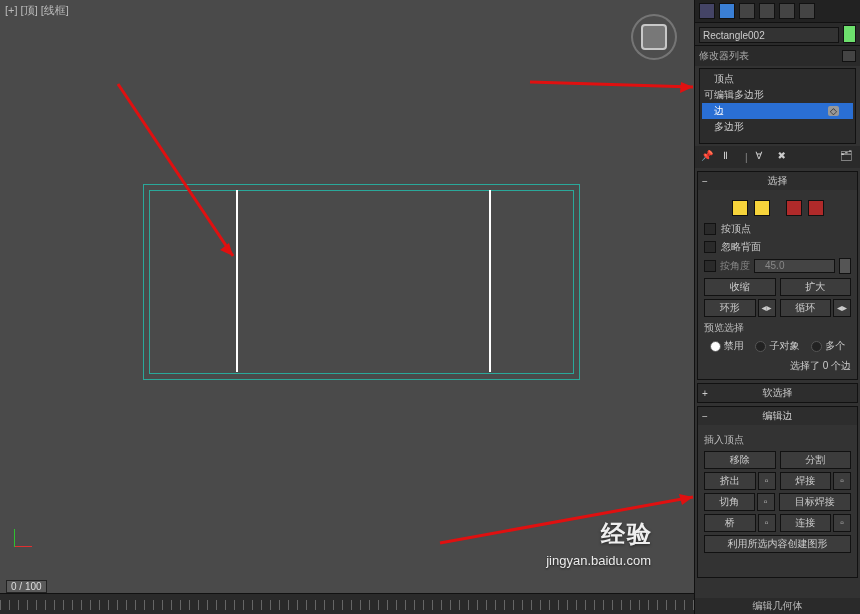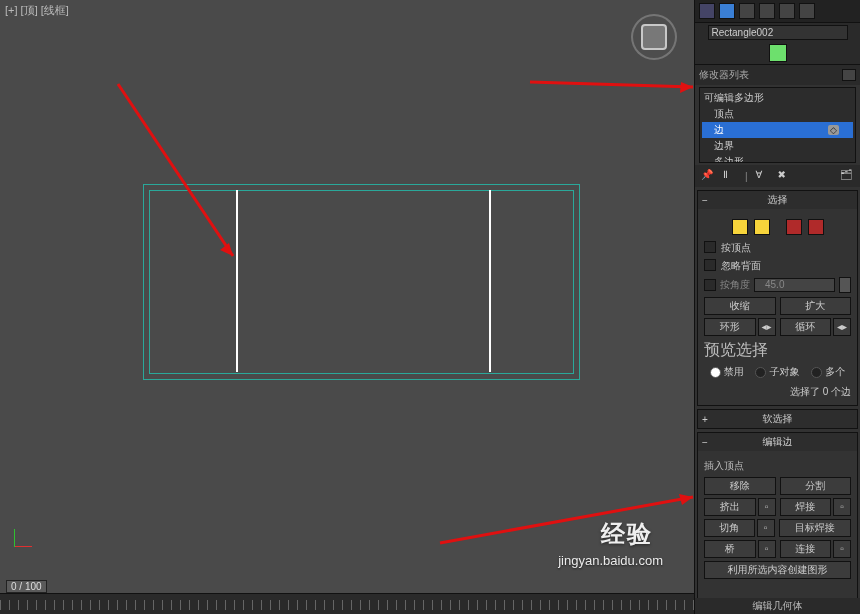--- a/index.html
+++ b/index.html
@@ -19,61 +19,61 @@
   .arrow{position:absolute;pointer-events:none;}
   .timeline{position:absolute;left:0;bottom:0;width:695px;height:20px;background:#2a2a2a;border-top:1px solid #111;}
   .time-knob{position:absolute;left:6px;top:-14px;background:#5a5a5a;border:1px solid #222;font-size:10px;padding:0 4px;color:#ddd;}
   .ticks{margin-top:6px;height:10px;background:repeating-linear-gradient(to right,#666 0,#666 1px,transparent 1px,transparent 9px);}
   
   .panel{position:absolute;right:0;top:0;width:165px;height:614px;background:#323232;border-left:1px solid #111;}
   .toolbar{height:18px;background:#222;display:flex;gap:4px;align-items:center;padding:2px 4px;}
   .tb-btn{width:14px;height:14px;background:#444;border:1px solid #111;}
   .tb-btn.on{background:#3a7fd5;}
   .tb-btn.globe{background:#446;}
-  .name-row{display:flex;align-items:center;padding:2px 4px;gap:4px;background:#2a2a2a;border-top:1px solid #111;border-bottom:1px solid #111;flex-direction:column;}
+  .name-row{display:flex;align-items:flex-end;padding:2px 4px;gap:4px;background:#2a2a2a;border-top:1px solid #111;border-bottom:1px solid #111;}
   .name-input{flex:1;background:#333;border:1px solid #111;color:#ccc;font-size:10px;padding:1px 3px;height:12px;}
   .color-swatch{width:16px;height:16px;background:#6de06d;border:1px solid #111;}
   .mod-label{padding:3px 4px;font-size:10px;color:#aaa;background:#2a2a2a;display:flex;justify-content:space-between;align-items:center;}
   .mod-caret{width:12px;height:10px;background:#444;border:1px solid #111;}
   .mod-list{margin:2px 4px;height:70px;background:#2c2c2c;border:1px solid #111;padding:2px;font-size:10px;overflow:hidden;}
   .mod-item{padding:1px 12px;color:#ccc;cursor:pointer;}
   .mod-item.head{padding-left:2px;}
   .mod-item.sel{background:#2a6fd4;color:#fff;display:flex;justify-content:space-between;align-items:center;}
   .mod-sel-mark{background:#999;color:#222;font-size:9px;padding:0 2px;border-radius:2px;margin-right:2px;}
   .mod-tools{display:flex;gap:8px;padding:4px 6px;background:#2a2a2a;justify-content:flex-start;align-items:center;}
   .mt-ic{width:14px;height:14px;display:inline-block;}
   .rollout{margin:3px 2px;border:1px solid #111;background:#333;}
   .roll-head{display:flex;align-items:center;background:#2d2d2d;padding:2px 4px;font-size:10px;color:#ccc;justify-content:center;position:relative;}
   .roll-head .pm{position:absolute;left:4px;}
   .roll-body{padding:4px 6px;}
   .sel-icons{display:flex;gap:6px;justify-content:center;margin:6px 0;}
   .sel-ic{width:14px;height:14px;border:1px solid #111;background:#444;}
   .sel-ic.yellow{background:#f7d43b;}
   .sel-ic.red{background:#b02a2a;}
-  .chk{display:flex;align-items:flex-start;gap:5px;margin:4px 0;font-size:10px;color:#ccc;}
+  .chk{display:flex;align-items:center;gap:5px;margin:4px 0;font-size:10px;color:#ccc;}
   .chk .box{width:10px;height:10px;border:1px solid #111;background:#2a2a2a;}
   .spin{display:flex;align-items:center;gap:4px;margin:4px 0;}
   .spin .sp-in{flex:1;height:12px;background:#444;border:1px solid #111;color:#888;font-size:10px;padding:0 10px;}
   .spin .sp-btns{width:10px;height:14px;background:#555;border:1px solid #111;}
   .btn-row{display:flex;gap:4px;margin:3px 0;}
   .btn{flex:1;background:#3c3c3c;border:1px solid #111;color:#ccc;font-size:10px;text-align:center;height:16px;line-height:16px;cursor:pointer;}
   .btn.sub{flex:0 0 16px;background:#3c3c3c;}
   .sub-pair{display:flex;gap:2px;flex:1;}
   .radio-row{display:flex;gap:0;margin:4px 0;font-size:10px;justify-content:space-around;}
   .radio{display:flex;align-items:center;gap:3px;}
   .radio .rdot{width:9px;height:9px;border-radius:50%;border:1px solid #555;background:#222;}
   .radio.sel .rdot{background:#fff;}
   .info-txt{text-align:right;font-size:10px;color:#ccc;margin:6px 0 2px;}
-  .sect-label{font-size:16px;color:#bbb;margin:4px 0 2px;}
+  .sect-label{font-size:10px;color:#bbb;margin:4px 0 2px;}
   .ins-vert{text-align:left;color:#bbb;font-size:10px;margin:4px 0;}
   .bottombar{position:absolute;left:0;bottom:0;width:165px;height:16px;background:#2a2a2a;text-align:center;color:#bbb;font-size:10px;line-height:16px;}
   
   .watermark{position:absolute;right:42px;bottom:44px;color:rgba(255,255,255,.92);font-weight:bold;font-size:26px;display:flex;align-items:flex-end;gap:4px;pointer-events:none;text-shadow:0 1px 3px rgba(0,0,0,.5);}
   .wm-cn{font-size:24px;letter-spacing:2px;}
-  .wm-url{position:absolute;right:32px;bottom:26px;color:rgba(255,255,255,.9);font-size:13px;pointer-events:none;text-shadow:0 1px 2px rgba(0,0,0,.6);}
+  .wm-url{position:absolute;right:44px;bottom:26px;color:rgba(255,255,255,.9);font-size:13px;pointer-events:none;text-shadow:0 1px 2px rgba(0,0,0,.6);}
   .arr-line{stroke:#e01010;stroke-width:3;fill:none;}
   .arr-head{fill:#e01010;}
 </style>
 </head>
 <body>
 
 <div class="app">
 
   <div class="viewport">
     <div class="vp-label">[+] [顶] [线框]</div>
@@ -123,27 +123,26 @@
       <input class="name-input" value="Rectangle002" style="">
       <span class="color-swatch"></span>
     </div>
 
     <div class="mod-label">
       <span>修改器列表</span>
       <span class="mod-caret"></span>
     </div>
 
     <div class="mod-list">
+      <div class="mod-item">顶点</div>
       <div class="mod-item head">可编辑多边形</div>
-      <div class="mod-item">顶点</div>
       <div class="mod-item sel">
         <span>边</span>
         <span class="mod-sel-mark">◇</span>
       </div>
-      <div class="mod-item">边界</div>
       <div class="mod-item">多边形</div>
 
     </div>
 
     <div class="mod-tools">
       <span class="mt-ic">📌</span>
       <span class="mt-ic">Ⅱ</span>
       <span style="color:#888">|</span>
       <span class="mt-ic">∀</span>
       <span class="mt-ic">✖</span>

